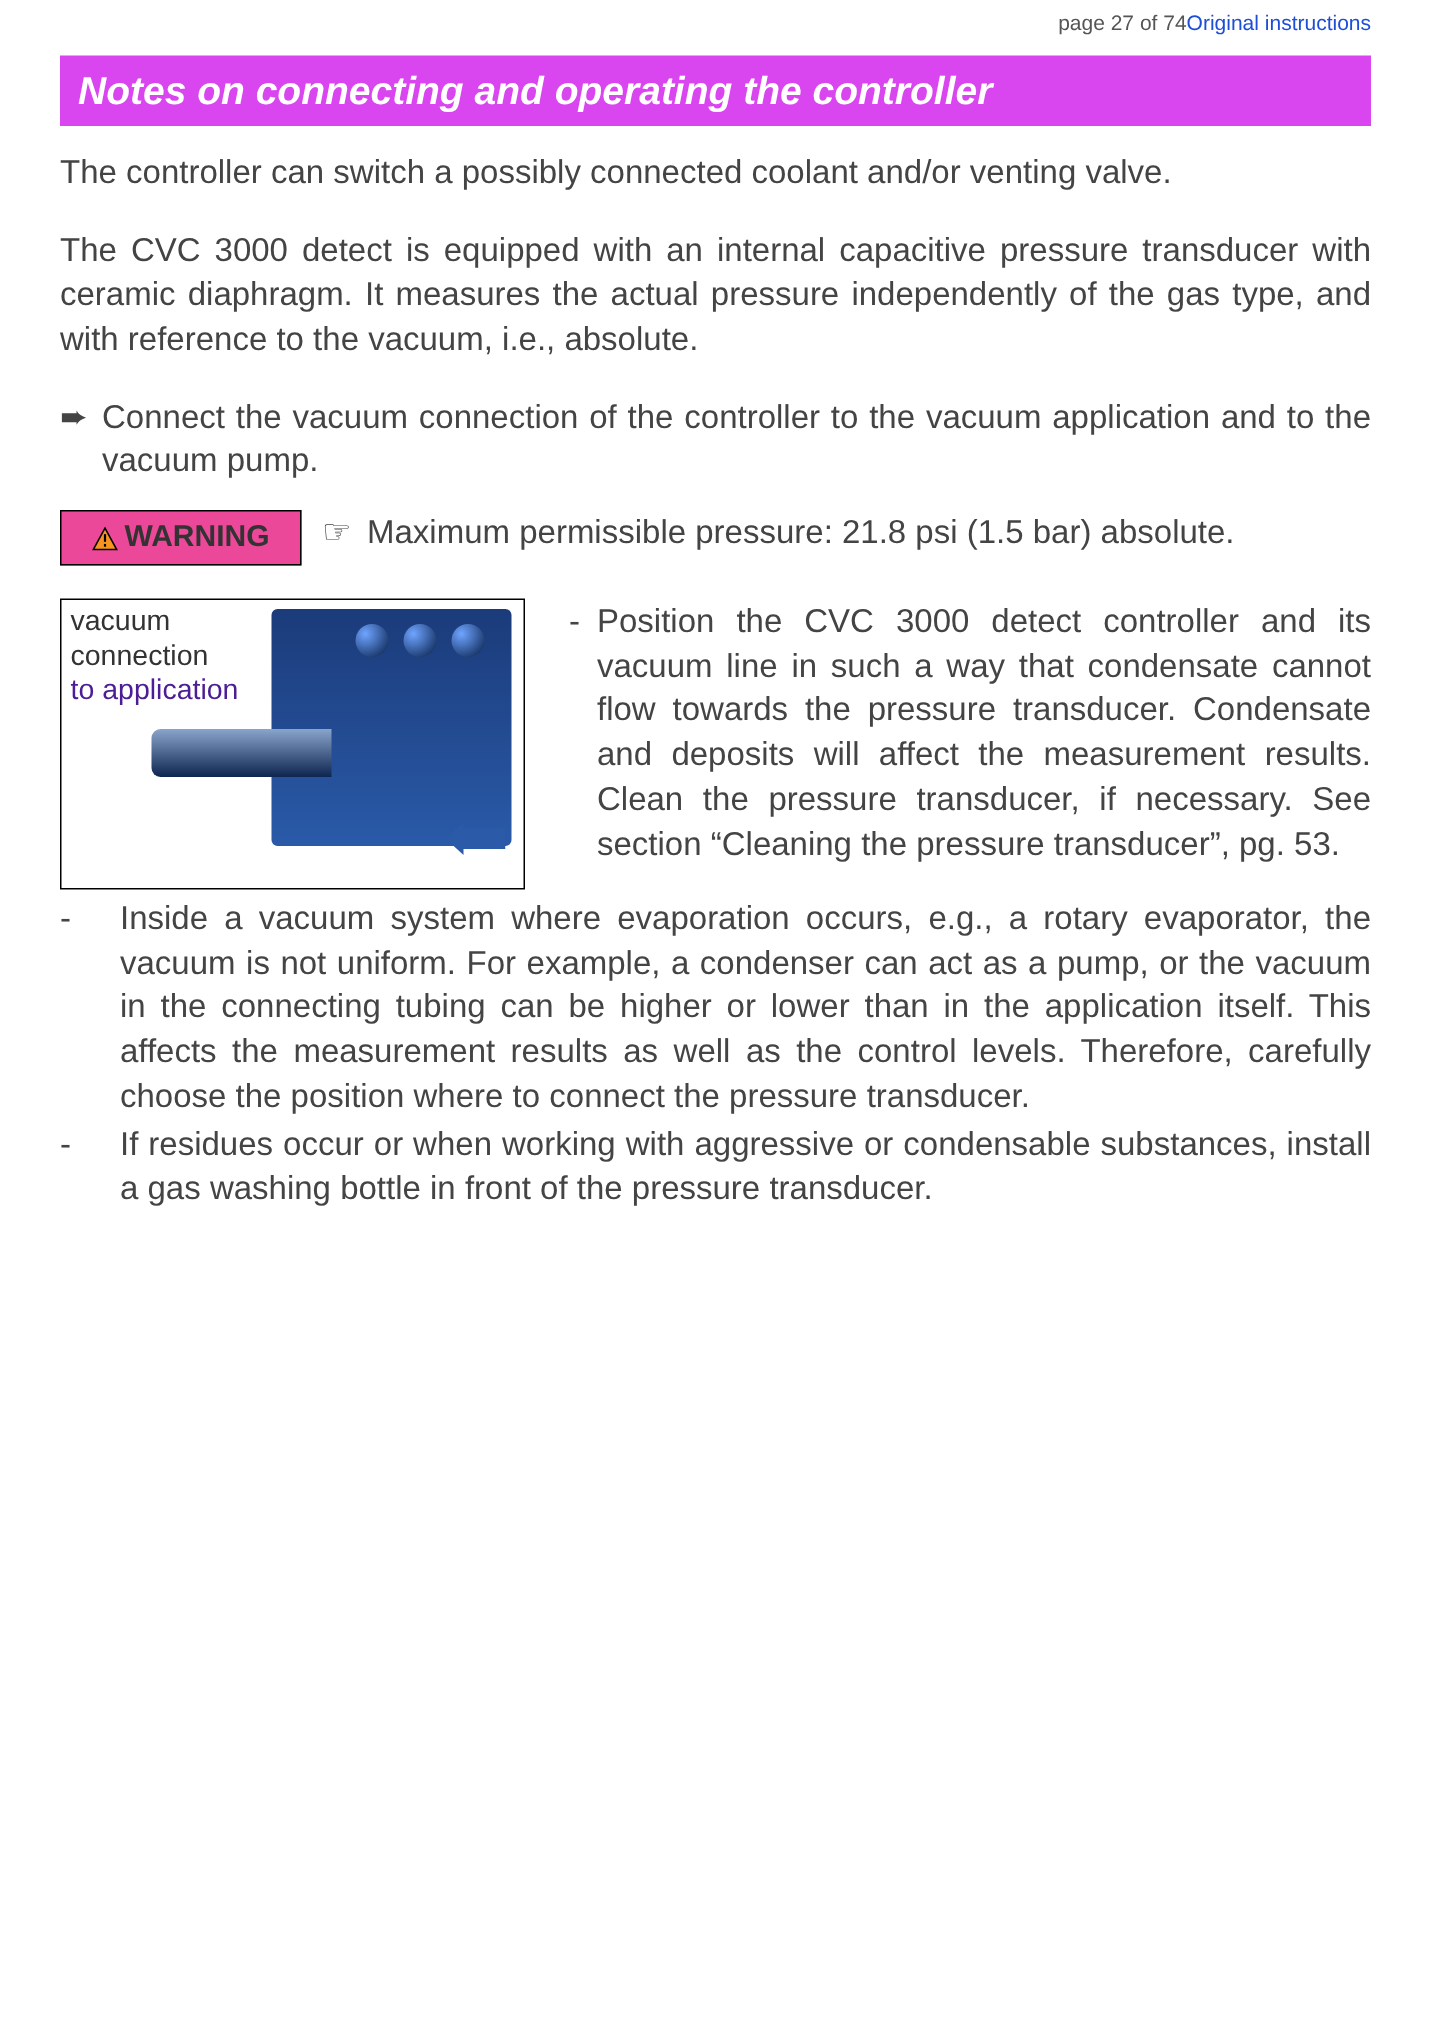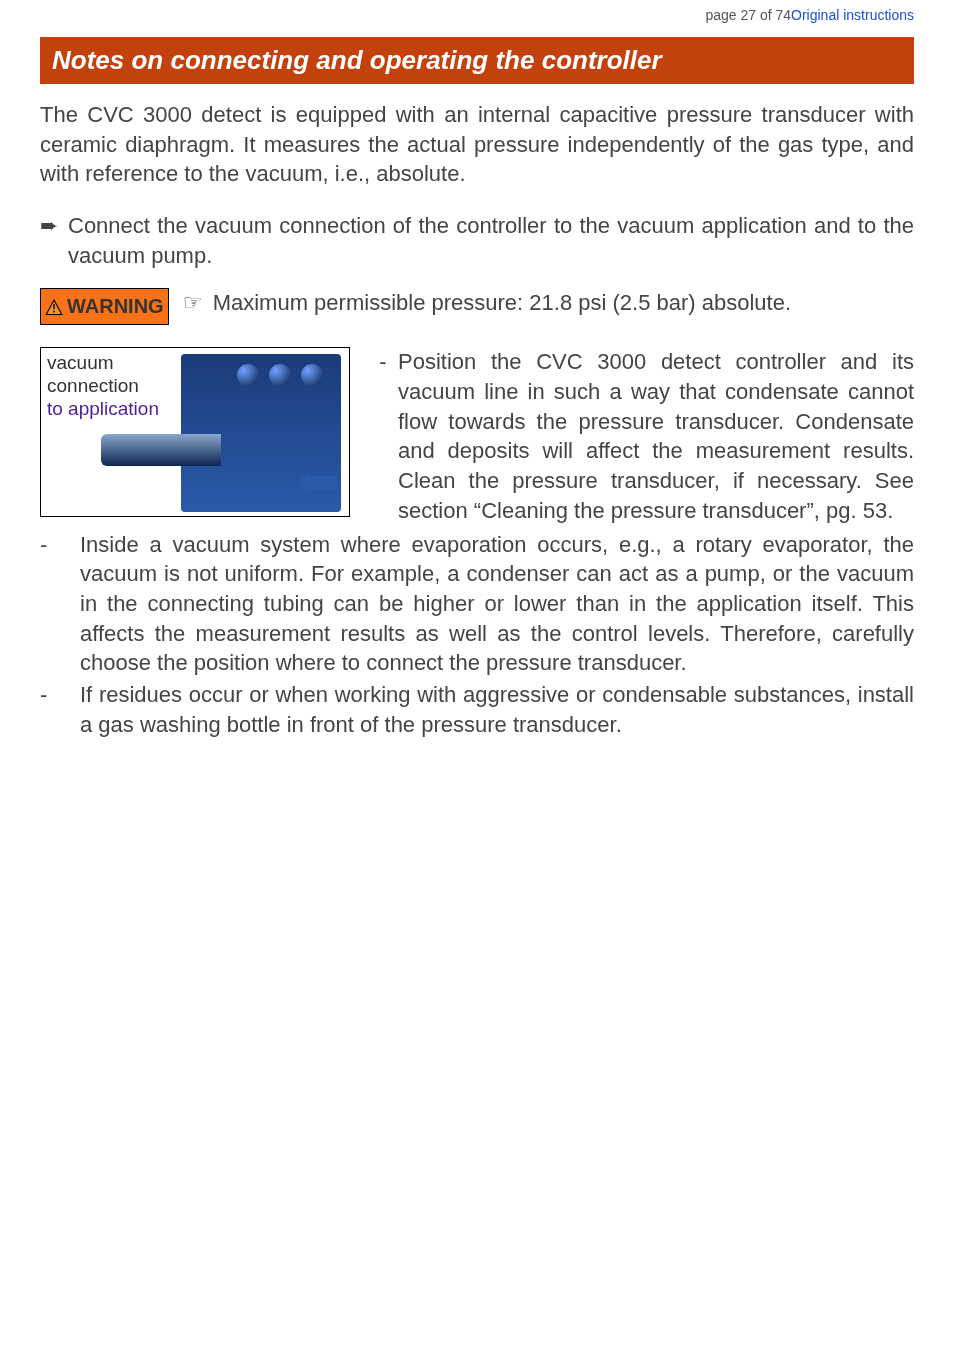--- a/index.html
+++ b/index.html
@@ -14,21 +14,21 @@
   .header-row {
     display: flex;
     justify-content: flex-end;
     padding: 6px 0 2px 0;
     font-size: 14px;
   }
   .header-row .page-no { color: #555; margin-left: 160px; }
   .header-row .orig { color: #1d4ed8; margin-right: 40px;}
   .content { padding: 10px 40px 40px 40px; }
   .section-title {
-    background: #c2410c;
+    background: #d946ef;
     color: #fff;
     font-size: 26px;
     font-weight: bold;
     font-style: italic;
     padding: 6px 12px;
     margin-bottom: 16px;
   }
   .bold-para {
     font-weight: bold;
     font-size: 22px;
@@ -49,25 +49,25 @@
   }
   .arrow-item .marker { flex: 0 0 28px; }
   .arrow-item .txt { flex: 1; }
   .warning-block {
     display: flex;
     margin-bottom: 22px;
     align-items: flex-start;
     gap: 14px;
   }
   .warning-badge {
-    background: #f97316;
+    background: #ec4899;
     border: 1px solid #000;
     font-weight: bold;
     font-size: 20px;
-    padding: 4px 4px;
+    padding: 4px 20px;
     display: inline-flex;
     align-items: center;
     gap: 4px;
     white-space: nowrap;
   }
   .warning-badge svg { width: 18px; height: 16px; }
   .warning-text {
     flex: 1;
     font-size: 22px;
     text-align: justify;
@@ -76,21 +76,21 @@
   .warning-text .hand { display: table-cell; width: 30px; vertical-align: top; }
   .warning-text .body { display: table-cell; }
   .fig-row {
     display: flex;
     gap: 18px;
     margin-bottom: 4px;
   }
   .fig-box {
     border: 1px solid #000;
     width: 310px;
-    height: 170px;
+    height: 194px;
     position: relative;
     flex: 0 0 310px;
     overflow: hidden;
   }
   .fig-label {
     position: absolute;
     top: 4px; left: 6px;
     font-size: 19px;
     color: #333;
     line-height: 1.2;
@@ -153,20 +153,21 @@
 <div class="header-row">
   <span class="page-no">page 27 of 74</span>
   <span class="orig">Original instructions</span>
 </div>
 
 <div class="content">
 
   <div class="section-title">Notes on connecting and operating the controller</div>
 
 
+  <p class="justify-para">The controller can switch a possibly connected coolant and/or venting valve.</p>
 
   <p class="justify-para">The CVC 3000 detect is equipped with an internal capacitive pressure transducer with ceramic diaphragm. It measures the actual pressure independently of the gas type, and with reference to the vacuum, i.e., absolute.</p>
 
   <div class="arrow-item">
     <span class="marker">➨</span>
     <span class="txt">Connect the vacuum connection of the controller to the vacuum application and to the vacuum pump.</span>
   </div>
 
   <div class="warning-block">
     <div class="warning-badge">
@@ -174,21 +175,21 @@
         <path d="M12 0 L24 22 L0 22 Z" fill="#000"></path>
         <path d="M12 3 L21.5 20.5 L2.5 20.5 Z" fill="#f7931e"></path>
         <rect x="11" y="7" width="2" height="7" fill="#000"></rect>
         <rect x="11" y="16" width="2" height="2.5" fill="#000"></rect>
       </svg>
       <span>WARNING</span>
     </div>
     <div class="warning-text">
       <span class="hand">☞</span>
       <span class="body">
-        <span>Maximum permissible pressure: 21.8 psi (2.5 bar) absolute.</span><br>
+        <span>Maximum permissible pressure: 21.8 psi (1.5 bar) absolute.</span><br>
       </span>
     </div>
   </div>
 
   <div class="fig-row">
     <div class="fig-box">
       <div class="fig-label">
         <span class="line1">vacuum</span>
         <span class="line1">connection</span>
         <span class="line3">to application</span>

